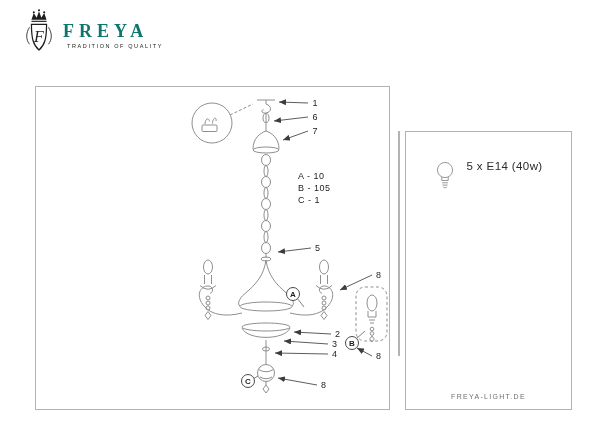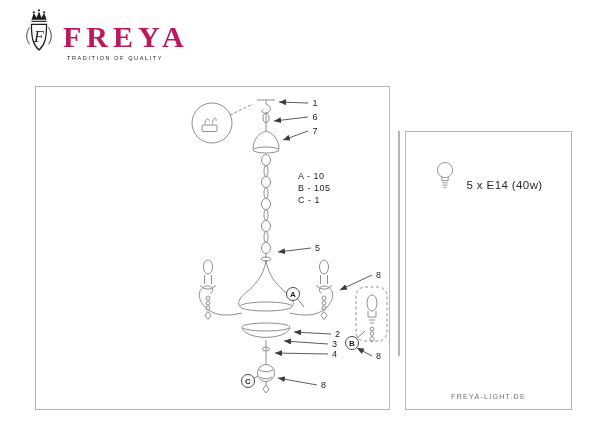--- a/index.html
+++ b/index.html
@@ -3,21 +3,21 @@
 <meta charset="utf-8">
 <style>
   * { margin:0; padding:0; box-sizing:border-box; }
   html,body { width:600px; height:424px; }
   body { background:#fff; font-family:"Liberation Sans",sans-serif; color:#1d1d1b; }
   .page { position:relative; width:600px; height:424px; background:#fff; overflow:hidden; }
 
   
   .logo { position:absolute; left:22px; top:8px; display:flex; align-items:flex-start; gap:7px; }
   .logo-text { margin-top:14px; width:104px; }
-  .brand { font-family:"Liberation Serif",serif; font-weight:bold; font-size:30px; letter-spacing:5px; line-height:1; color:#be185d; }
+  .brand { font-family:"Liberation Serif",serif; font-weight:bold; font-size:18px; letter-spacing:5px; line-height:1; color:#0f766e; }
   .tagline { display:flex; align-items:center; gap:4px; margin-top:3px; font-size:5.5px; letter-spacing:1.6px; color:#1d1d1b; white-space:nowrap; }
   .tagline::before, .tagline::after { content:""; flex:1; height:1px; background:#1d1d1b; }
   .title { position:absolute; left:0; right:0; top:32px; text-align:center;
            font-family:"Liberation Serif",serif; font-size:21px; letter-spacing:3px; color:#222; }
 
   
   .main { position:absolute; left:35px; top:86px; width:537px; height:324px; display:flex; gap:8px; }
   .panel { background:#fff; border:1px solid #b3b3b3; position:relative; }
   .assembly-panel { width:355px; height:324px; }
   .right-col { width:174px; display:flex; flex-direction:row; gap:5px;margin-top:45px; }
@@ -30,21 +30,21 @@
 
   .assembly-svg, .dim-svg { position:absolute; inset:0; width:100%; height:100%; }
 
   svg text { font-family:"Liberation Sans",sans-serif; }
   .callout { font-size:9px; fill:#1d1d1b; }
   .marker-letter { font-size:8px; font-weight:bold; fill:#1d1d1b; text-anchor:middle; }
   .parts-label { font-size:9px; fill:#1d1d1b; letter-spacing:0.5px; }
   .dimtext { font-size:8.5px; fill:#1d1d1b; text-anchor:middle; }
   .logo-f { font-family:"Liberation Serif",serif; font-style:italic; font-size:17px; fill:#1d1d1b; text-anchor:middle; }
 
-  .spec-row { position:absolute; top:28px; left:0; right:0; display:flex; justify-content:center; align-items:flex-end; gap:10px; }
+  .spec-row { position:absolute; top:28px; left:0; right:0; display:flex; justify-content:center; align-items:flex-start; gap:10px; }
   .spec-text { font-size:11.5px; color:#2a2a2a; letter-spacing:0.4px; }
   .site { position:absolute; bottom:9px; left:0; right:0; text-align:center; font-size:7px; letter-spacing:1.3px; color:#6f6f6f; }
 </style>
 </head>
 <body>
 
 <div class="page">
 
   <div class="logo">
     <svg width="34" height="48" viewBox="0 0 36 50">

